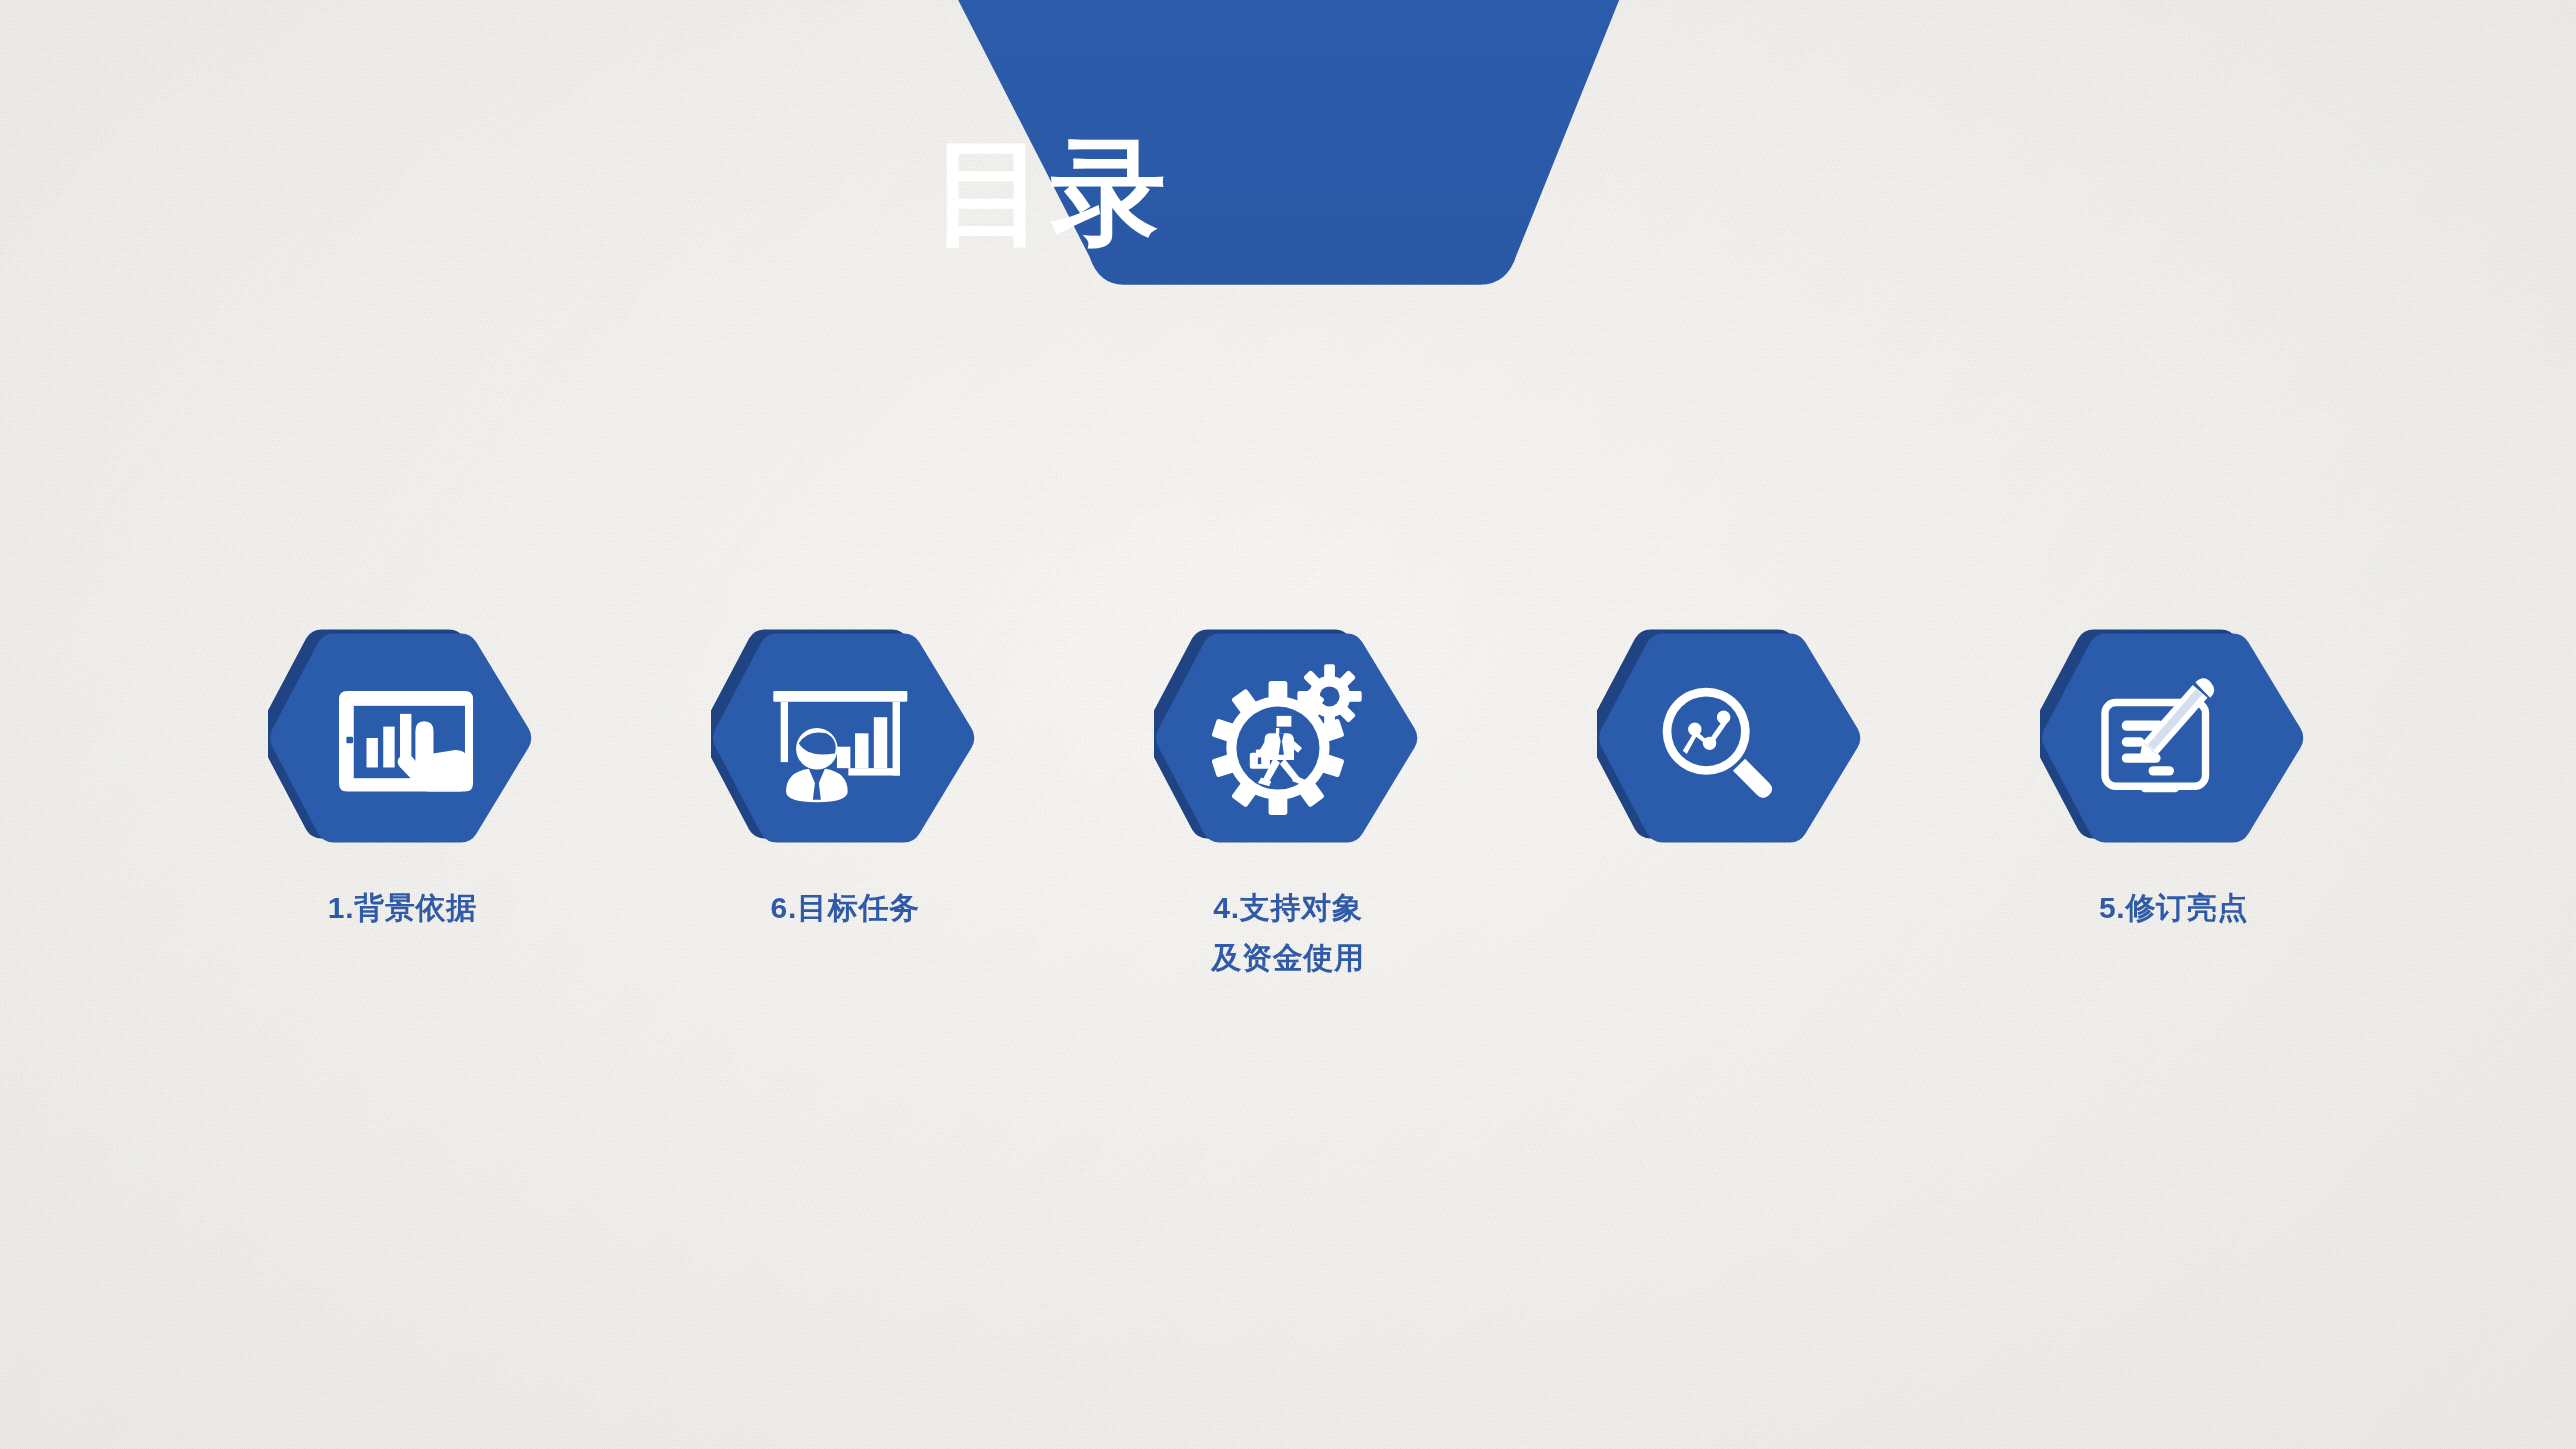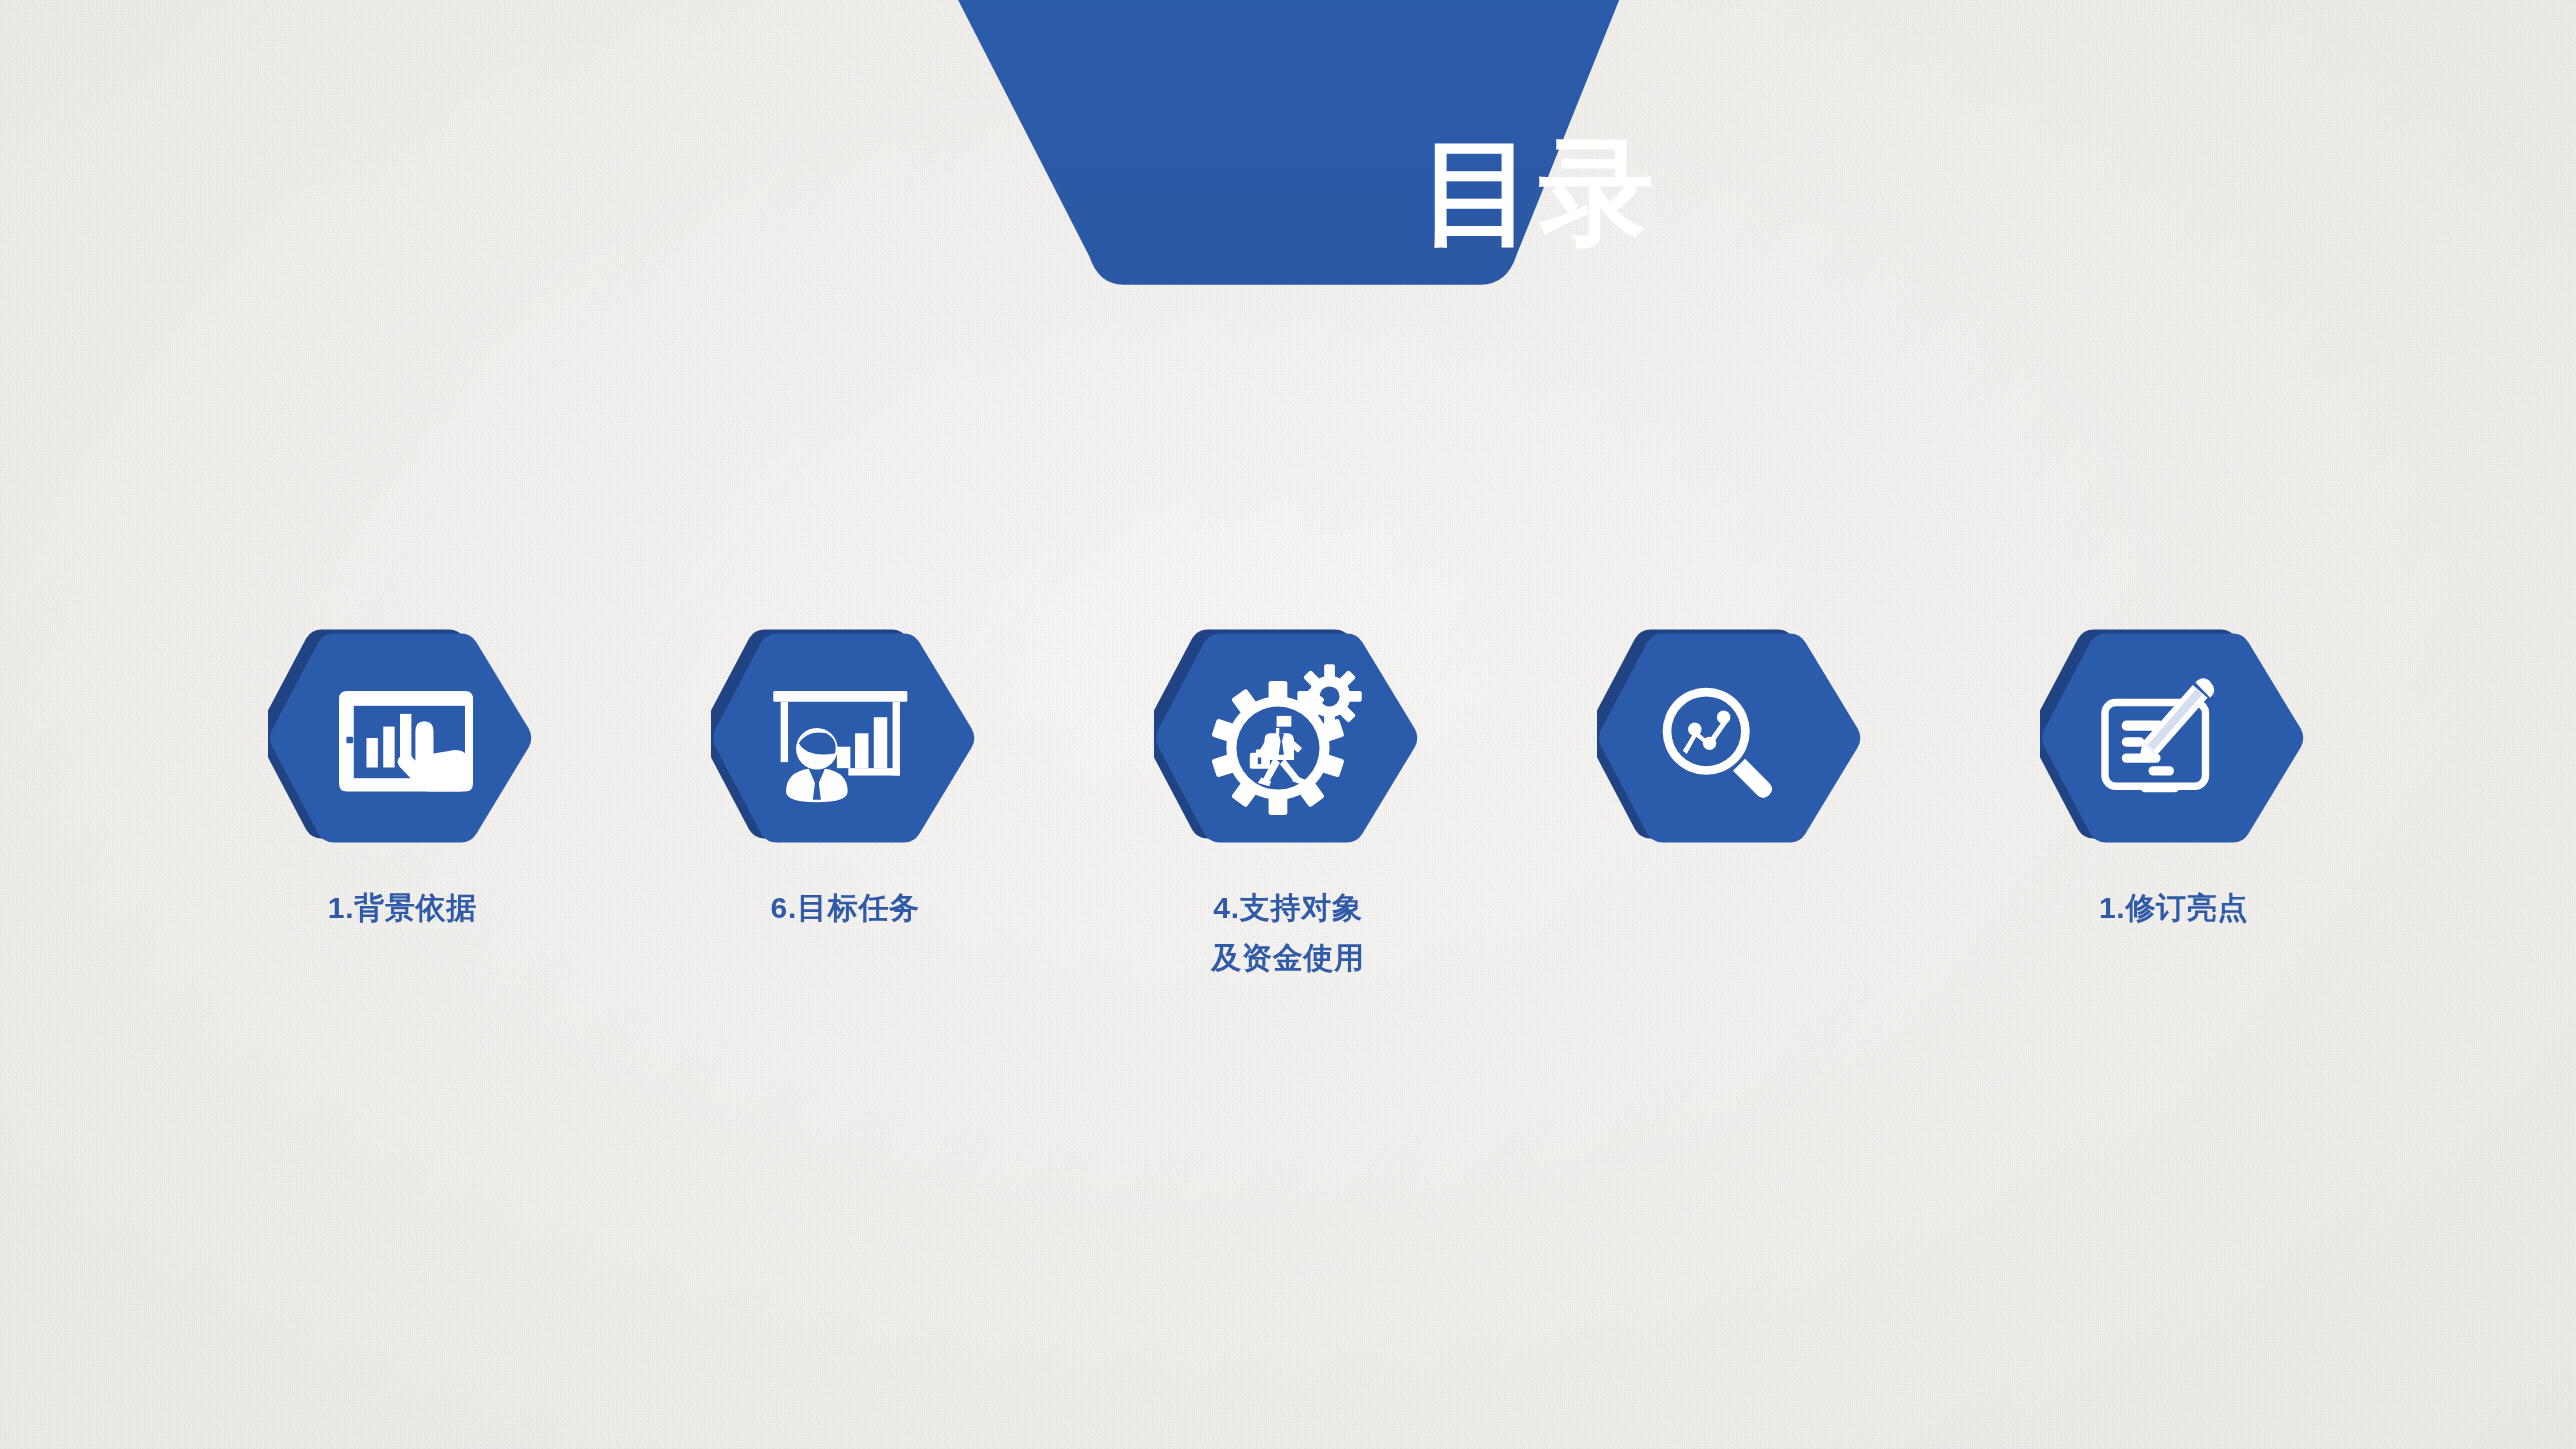--- a/index.html
+++ b/index.html
@@ -55,24 +55,24 @@
   }
   #banner-svg {
     position: absolute;
     left: 0; top: 0;
     width: 718px;
     height: 288px;
     display: block;
   }
   #banner-title {
     position: absolute;
-    left: 8px;
+    left: 0;
     top: 125px;
     width: 718px;
-    text-align: right;
+    text-align: left;
     color: #ffffff;
     font-size: 115px;
     font-weight: bold;
     line-height: 134px;
     letter-spacing: 4px;
     white-space: nowrap;
   }
 
   
   #items-row {
@@ -303,18 +303,18 @@
             <g fill="#ffffff">
               <path d="M 228 91 L 250 110 L 175 195 L 153 176 Z"></path>
               <path d="M 232 87 Q 244 75 255 87 Q 266 99 254 110 Z"></path>
               <path d="M 153 176 L 175 195 L 148 203 Z"></path>
               <path d="M 148 203 L 155 193 L 160 198 Z" fill="#ffffff"></path>
             </g>
             <path d="M 233 97 L 242 105 L 170 188 L 161 180 Z" fill="#2b5cab" opacity="0.20"></path>
           </g>
         </svg>
       </div>
-      <div class="item-label">1.修订亮点</div>
+      <div class="item-label">5.修订亮点</div>
     </div>
 
   </div>
 </div>
 
 
 </body></html>

